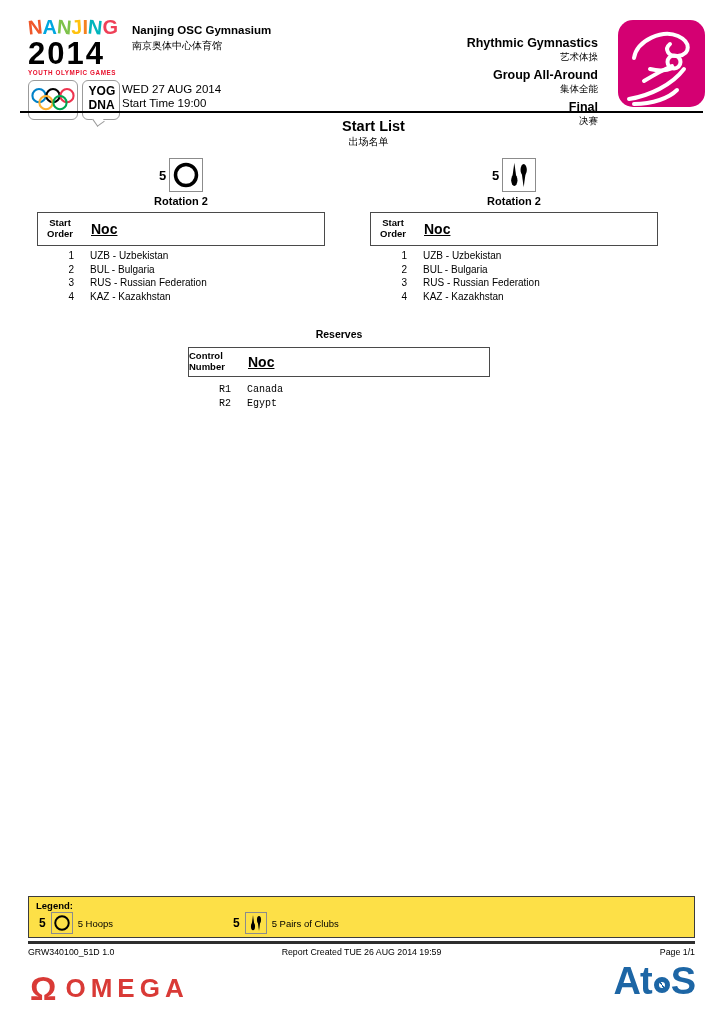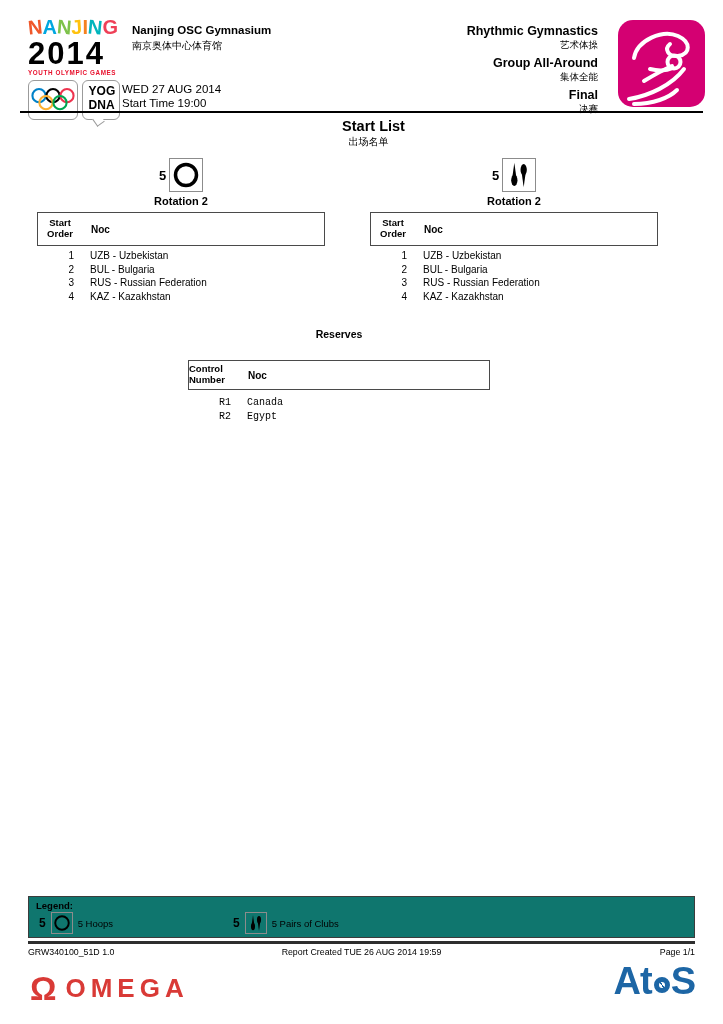--- a/index.html
+++ b/index.html
@@ -20,21 +20,21 @@
   .logo-boxes { position:relative; display:flex; gap:4px; margin-top:4px; }
   .rings-box { width:52px; height:40px; border:1px solid #9b9b9b; border-radius:6px; display:flex; align-items:center; justify-content:center; background:#fff; }
   .yog-box { width:40px; height:40px; border:1px solid #9b9b9b; border-radius:6px; padding:4px 0 0 6px; font-weight:bold; font-size:12px; line-height:1.1; background:#fff; }
   .yog-tail { position:absolute; left:66px; top:36px; width:9px; height:9px; background:#fff; border-right:1px solid #9b9b9b; border-bottom:1px solid #9b9b9b; transform:rotate(55deg); }
 
   .venue { position:absolute; left:132px; top:24px; }
   .venue-name { font-weight:bold; font-size:11.5px; }
   .venue-name-zh { font-size:10px; margin-top:3px; }
   .session { position:absolute; left:122px; top:82px; font-size:11.5px; line-height:1.25; }
 
-  .event-block { position:absolute; right:125px; top:24px; text-align:right; }
+  .event-block { position:absolute; right:125px; top:36px; text-align:right; }
   .eb-bold { font-weight:bold; font-size:12.5px; }
   .eb-zh { font-size:9.5px; margin:1px 0 4px; }
 
   .pictogram { position:absolute; right:17px; top:19px; width:89px; height:89px; }
 
   .header-rule { position:absolute; left:20px; right:20px; top:111px; height:2px; background:#000; }
 
   
   .title-block { position:absolute; left:0; top:118px; width:100%; text-align:center; }
   .title-main { font-weight:bold; font-size:14.5px;margin-left:24px; }
@@ -44,37 +44,37 @@
   .rotation { position:absolute; top:157px; width:288px; }
   .rot-1 { left:37px; }
   .rot-2 { left:370px; }
   .apparatus-row { display:flex; align-items:center; justify-content:center; gap:3px; height:36px; }
   .app-count { font-weight:bold; font-size:13px; }
   .app-box { width:34px; height:34px; border:1px solid #8c8c8c; background:#fff; display:flex; align-items:center; justify-content:center; }
   .rotation-label { text-align:center; font-weight:bold; font-size:11px; margin:2px 0 5px; }
 
   .tbl-head { display:flex; border:1px solid #4a4a4a; height:34px; }
   .th-order { width:44px; font-weight:bold; font-size:9.5px; line-height:1.15; display:flex; align-items:center; justify-content:center; text-align:center; }
-  .th-noc { flex:1; font-weight:bold; font-size:10px; display:flex; align-items:center; padding-left:9px; }
+  .th-noc { flex:1; font-weight:bold; font-size:14px; display:flex; align-items:center; padding-left:9px;text-decoration:underline; }
   .tbl-body { margin-top:3px; }
   .tbl-row { display:flex; height:13.5px; align-items:center; font-size:10px; }
   .td-order { width:44px; text-align:right; padding-right:7px; }
   .td-noc { padding-left:9px; }
 
   
   .reserves { position:absolute; left:188px; top:328px; width:302px; }
-  .reserves-title { text-align:center; font-weight:bold; font-size:10.5px; margin-bottom:20px; }
+  .reserves-title { text-align:center; font-weight:bold; font-size:10.5px; margin-bottom:7px; }
   .res-head { display:flex; border:1px solid #4a4a4a; height:30px; }
   .th-control { width:50px; font-weight:bold; font-size:9.5px; line-height:1.15; display:flex; align-items:center; justify-content:center; text-align:left; }
   .res-row { display:flex; height:14px; align-items:center; font-size:10px; }
   .td-num { width:50px; text-align:right; padding-right:7px; }
   .res-body { margin-top:5px;font-family:Liberation Mono, monospace; }
 
   
-  .legend-box { position:absolute; left:28px; top:896px; width:667px; height:42px; border:1px solid #3c3c3c; background:#0f766e; }
+  .legend-box { position:absolute; left:28px; top:896px; width:667px; height:42px; border:1px solid #3c3c3c; background:#fde047; }
   .legend-title { font-weight:bold; font-size:9.5px; padding:3px 0 0 7px; }
   .legend-item { position:absolute; display:flex; align-items:center; gap:5px; top:15px; }
   .li-1 { left:10px; }
   .li-2 { left:204px; }
   .legend-count { font-weight:bold; font-size:12px; }
   .legend-iconbox { width:22px; height:22px; border:1px solid #8c8c8c; display:flex; align-items:center; justify-content:center; }
   .legend-text { font-size:9.5px; }
 
   
   .thick-rule { position:absolute; left:28px; right:28px; top:941px; height:3px; background:#2e2e2e; }

